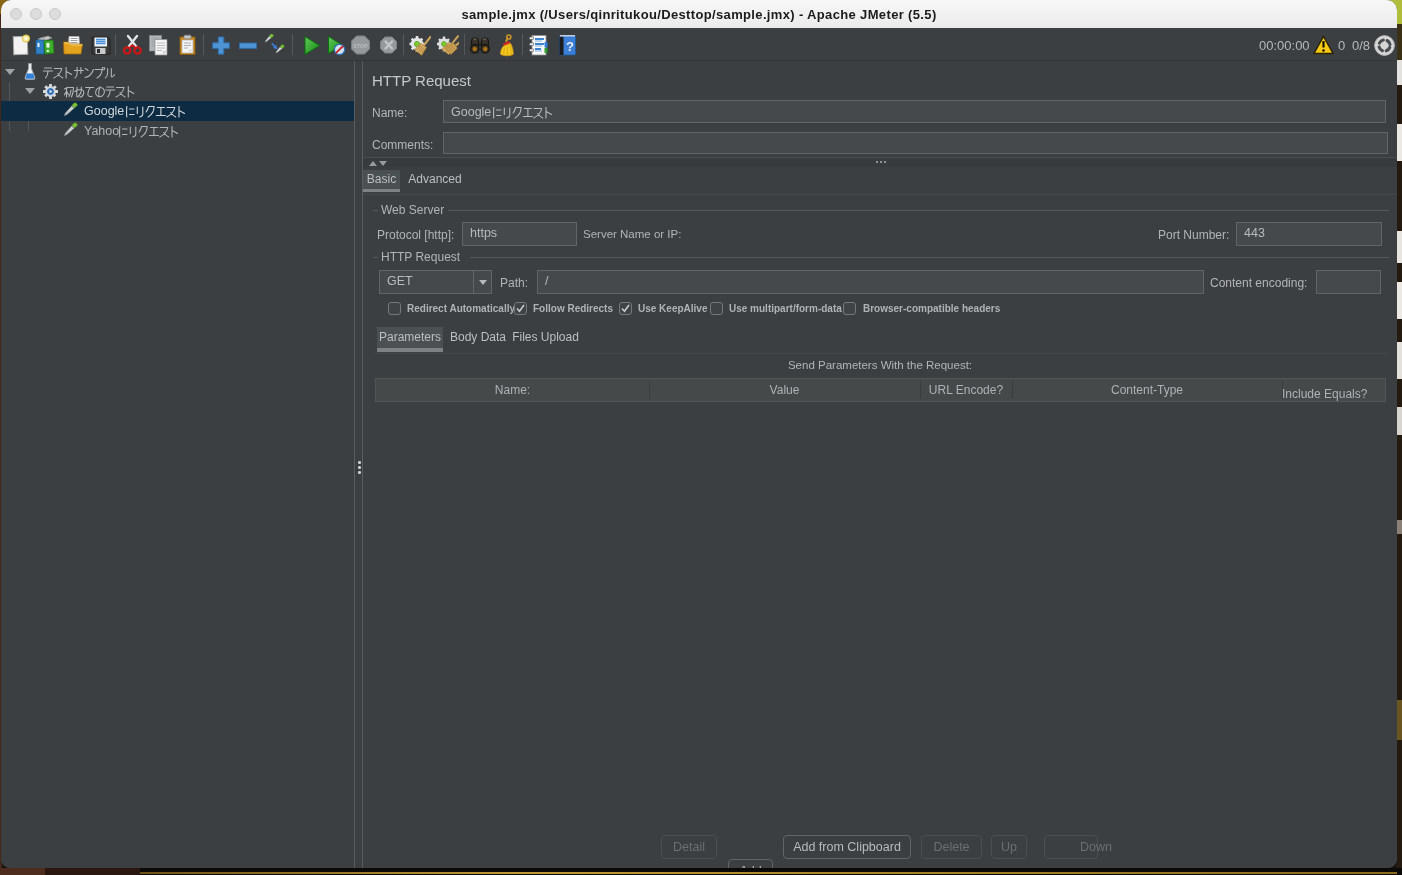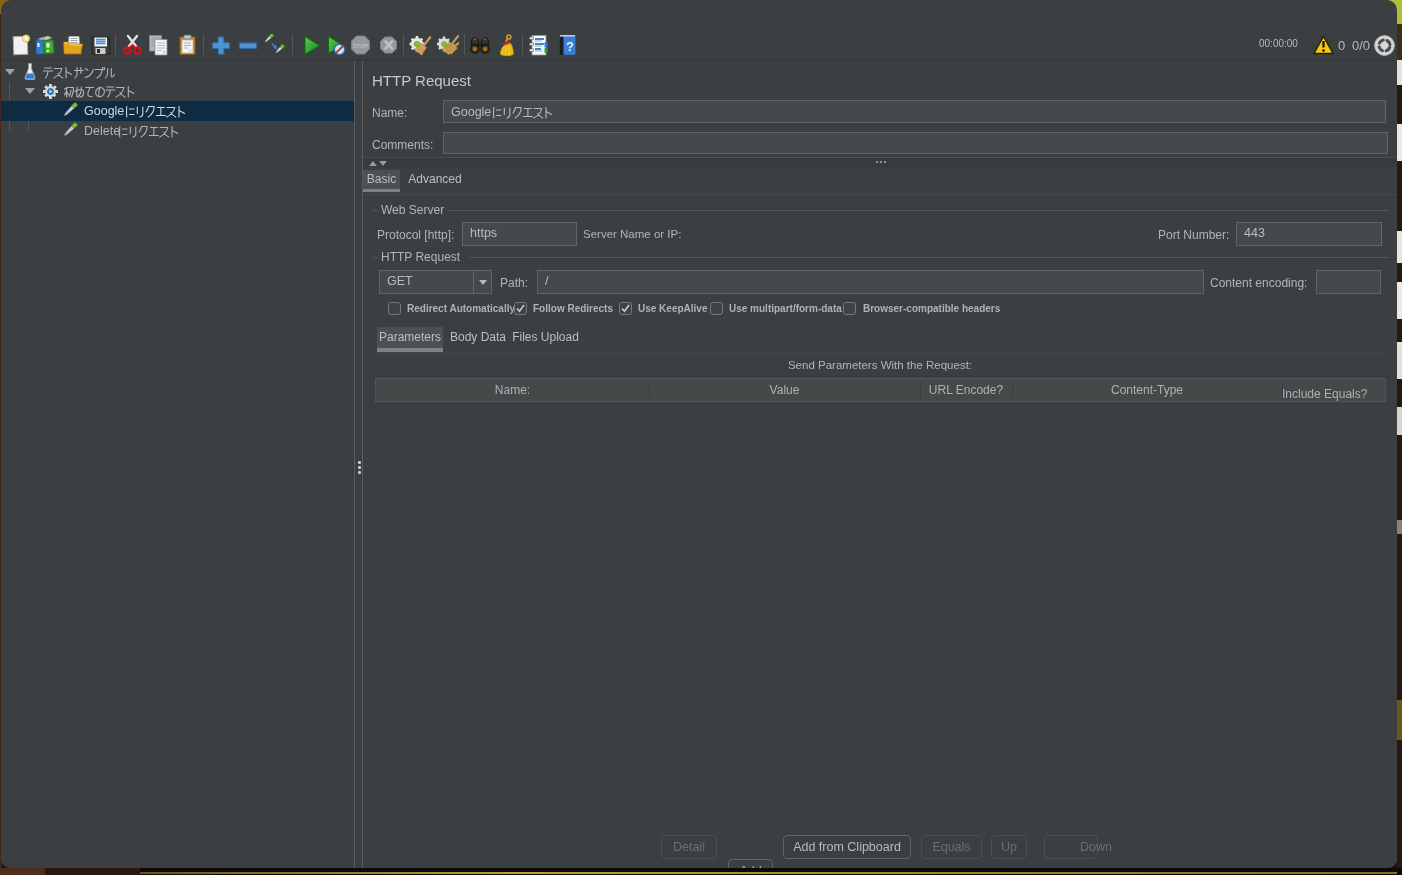--- a/index.html
+++ b/index.html
@@ -112,20 +112,26 @@
   <div class="abs" style="left:1396px;top:342px;width:6px;height:37px;background:#e4e1dc;"></div>
   <div class="abs" style="left:1396px;top:407px;width:6px;height:28px;background:#d8d5d0;"></div>
   <div class="abs" style="left:1396px;top:520px;width:6px;height:14px;background:#8a8078;"></div>
   <div class="abs" style="left:1396px;top:700px;width:6px;height:40px;background:#6a5420;"></div>
   <div class="abs" style="left:0;top:868px;width:1402px;height:7px;background:#0b0a08;"></div>
   <div class="abs" style="left:0;top:868px;width:45px;height:7px;background:#4e2c1e;"></div>
   <div class="abs" style="left:45px;top:868px;width:95px;height:7px;background:#2a1810;"></div>
   <div class="abs" style="left:140px;top:872px;width:1257px;height:2px;background:linear-gradient(90deg,#6e5418,#c29a38 30%,#a88428 60%,#8a6c20);"></div>
 </div>
 <div id="win">
+  <div id="titlebar">
+    <div class="tl" style="left:9px;"></div>
+    <div class="tl" style="left:29px;"></div>
+    <div class="tl" style="left:48px;"></div>
+    <div id="title">sample.jmx (/Users/qinritukou/Desttop/sample.jmx) - Apache JMeter (5.5)</div>
+  </div>
   <div id="toolbar">
     <div id="icons">
       <svg class="ticon" style="left:9px" viewBox="0 0 22 23">
           <rect x="3.5" y="2.5" width="14" height="18" fill="#f2f2f2" stroke="#a8a8a8" transform="rotate(-2 10 11)"></rect>
           <circle cx="16" cy="4.5" r="3.6" fill="#f5e9a8" stroke="#e2c23a"></circle>
           <circle cx="16" cy="4.5" r="1.4" fill="#fdfbe8"></circle>
         </svg>
       <svg class="ticon" style="left:33px" viewBox="0 0 22 23">
           <path d="M4,5 L10,3 L15,5 L9,7 Z" fill="#d6d6d6" stroke="#9a9a9a" stroke-width=".7"></path>
           <path d="M8,4 L14,2 L18,4 L12,6 Z" fill="#c8c8c8" stroke="#8a8a8a" stroke-width=".7"></path>
@@ -275,28 +281,28 @@
           <text x="13" y="16.5" font-size="13" font-weight="bold" fill="#e8eef6" text-anchor="middle" font-family="Liberation Sans">?</text>
         </svg>
       <div class="tsep" style="left:114px"></div>
       <div class="tsep" style="left:202px"></div>
       <div class="tsep" style="left:291px"></div>
       <div class="tsep" style="left:402px"></div>
       <div class="tsep" style="left:463px"></div>
       <div class="tsep" style="left:521px"></div>
     </div>
     <div id="status">
-      <div class="abs" style="left:1258px;top:10px;width:48px;font-size:10px;color:#b6b9bb;">00:00:00</div>
+      <div class="abs" style="left:1258px;top:10px;width:48px;font-size:13px;color:#b6b9bb;">00:00:00</div>
       <svg class="abs" style="left:1312px;top:7px" width="21" height="20" viewBox="0 0 21 20">
           <path d="M10.5,1.5 L20,18.5 H1 Z" fill="#f5c914" stroke="#2b2400" stroke-width="1.4"></path>
           <path d="M10.5,6 L10.5,12.5" stroke="#141200" stroke-width="2.2"></path>
           <circle cx="10.5" cy="15.5" r="1.3" fill="#141200"></circle>
         </svg>
       <div class="abs" style="left:1337px;top:10px;font-size:13px;color:#b6b9bb;">0</div>
-      <div class="abs" style="left:1351px;top:10px;font-size:13px;color:#b6b9bb;">0/0</div>
+      <div class="abs" style="left:1351px;top:10px;font-size:13px;color:#b6b9bb;">0/8</div>
       <svg class="abs" style="left:1373px;top:7px" width="21" height="21" viewBox="0 0 21 21">
           <circle cx="10.5" cy="10.5" r="10" fill="#d6d6d6"></circle>
           <circle cx="10.5" cy="10.5" r="9.8" fill="none" stroke="#bcbcbc" stroke-width="1"></circle>
           <circle cx="10.5" cy="10.5" r="5.6" fill="none" stroke="#4a4d4f" stroke-width="3.1" stroke-dasharray="4.9,3.9" stroke-dashoffset="-1.95" stroke-linecap="round"></circle>
         </svg>
     </div>
   </div>
   <div class="abs" style="left:0;top:60px;width:1396px;height:1px;background:#343739;"></div>
   <div id="tree">
     <div class="abs" style="left:8px;top:21px;width:1px;height:49px;background:#54575a;"></div>
@@ -336,21 +342,21 @@
         <use href="#k-ni"></use>
         <use href="#k-ri" x="10.3"></use>
         <use href="#k-ku" x="20.6"></use>
         <use href="#k-e" x="30.9"></use>
         <use href="#k-su" x="41.2"></use>
         <use href="#k-to" x="51.5"></use>
       </svg>
     <svg class="abs" style="left:59px;top:61px" width="18" height="18" viewBox="0 0 18 18">
         <use href="#i-drop"></use>
       </svg>
-    <div class="abs" style="left:83px;top:63px;font-size:12.5px;color:#b1b4b6;">Delete</div>
+    <div class="abs" style="left:83px;top:63px;font-size:12.5px;color:#b1b4b6;">Yahoo</div>
     <svg class="abs" style="left:117px;top:65px;color:#b1b4b6" width="66" height="12" viewBox="0 0 66 12" fill="none" stroke="currentColor" stroke-width="1.1" stroke-linecap="round">
         <use href="#k-ni"></use>
         <use href="#k-ri" x="10.3"></use>
         <use href="#k-ku" x="20.6"></use>
         <use href="#k-e" x="30.9"></use>
         <use href="#k-su" x="41.2"></use>
         <use href="#k-to" x="51.5"></use>
       </svg>
   </div>
   <div id="splitv1"></div>
@@ -435,17 +441,17 @@
       <div class="abs" style="left:906px;top:2px;width:1px;height:18px;background:#3a3d3f;"></div>
       <div class="lbl" style="left:0;top:4px;width:273px;text-align:center;color:#afb2b4;">Name:</div>
       <div class="lbl" style="left:273px;top:4px;width:271px;text-align:center;color:#afb2b4;">Value</div>
       <div class="lbl" style="left:544px;top:4px;width:92px;text-align:center;color:#afb2b4;">URL Encode?</div>
       <div class="lbl" style="left:636px;top:4px;width:270px;text-align:center;color:#afb2b4;">Content-Type</div>
       <div class="lbl" style="left:906px;top:8px;width:105px;text-align:left;color:#afb2b4;">Include Equals?</div>
     </div>
     <div class="btn btnd" style="left:298px;top:774px;width:56px;">Detail</div>
     <div class="btn" style="left:365px;top:774px;width:45px;margin-top:24px;">Add</div>
     <div class="btn" style="left:420px;top:774px;width:128px;">Add from Clipboard</div>
-    <div class="btn btnd" style="left:558px;top:774px;width:61px;">Equals</div>
+    <div class="btn btnd" style="left:558px;top:774px;width:61px;">Delete</div>
     <div class="btn btnd" style="left:628px;top:774px;width:36px;">Up</div>
     <div class="btn btnd" style="left:681px;top:774px;width:54px;padding-left:35px;">Down</div>
   </div>
 </div>
 
 </body></html>

